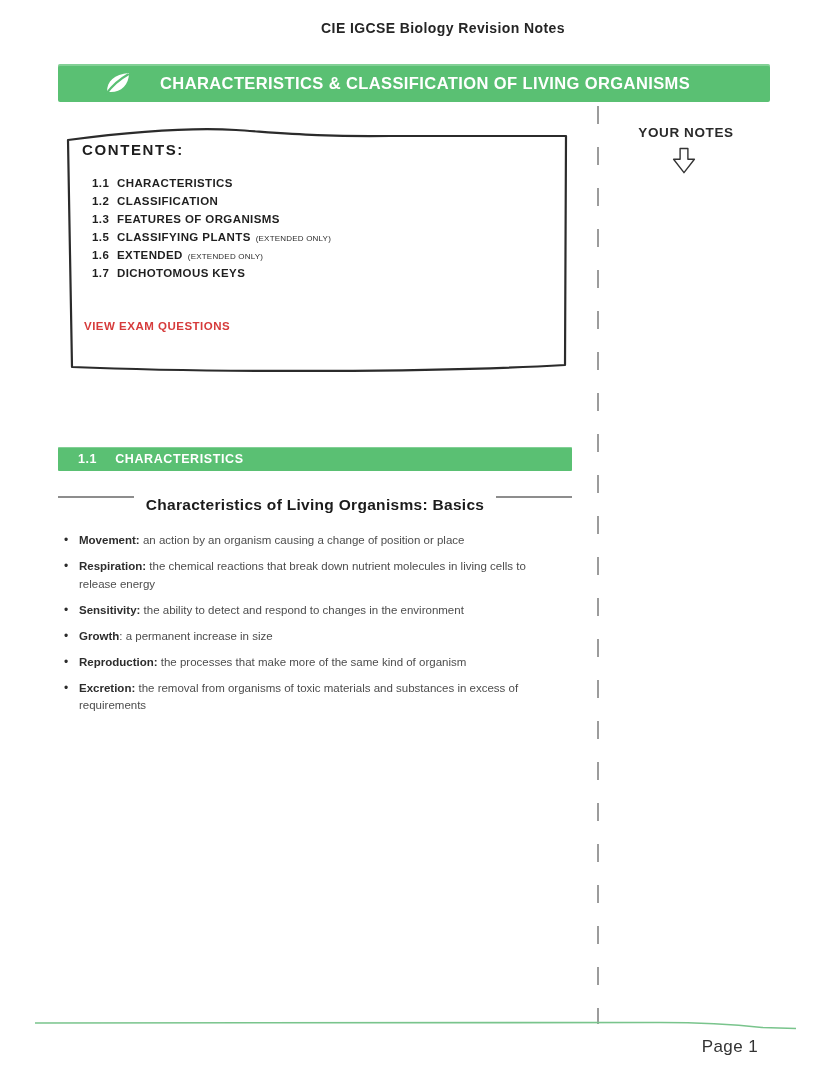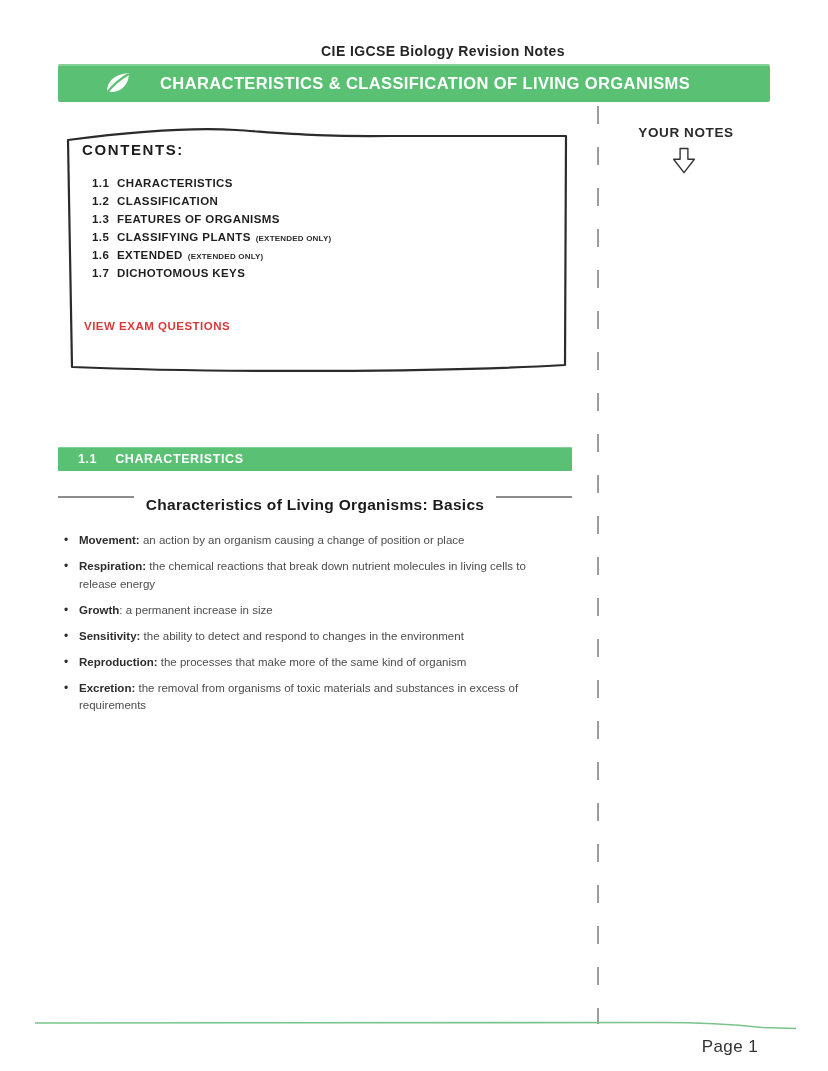--- a/index.html
+++ b/index.html
@@ -10,21 +10,21 @@
     position: relative;
     overflow: hidden;
     color: #222;
   }
   .page { position: absolute; inset: 0; background: #fff; }
 
   
   .doc-title {
     position: absolute; top: 20px; left: 0; width: 100%;
     text-align: center; padding-left: 58px;
-    font-size: 14px; font-weight: bold; letter-spacing: 0.4px; color: #252525; margin-top: 23px;
+    font-size: 14px; font-weight: bold; letter-spacing: 0.4px; color: #252525;
   }
 
   
   .banner {
     position: absolute; left: 58px; top: 64px; width: 712px; height: 38px;
     background: #5ac073; border-radius: 2px;
     display: flex; align-items: center;
     box-shadow: inset 0 2px 0 rgba(255,255,255,0.25);
   }
   .banner .leaf { margin-left: 46px; width: 28px; height: 26px; flex: 0 0 auto; }
@@ -53,21 +53,21 @@
   .contents-heading {
     position: absolute; left: 22px; top: 17px;
     font-size: 15px; font-weight: bold; letter-spacing: 1.6px; color: #1d1d1d;
   }
   .toc { position: absolute; left: 32px; top: 53px; }
   .toc-row {
     display: flex; align-items: baseline; height: 18px; cursor: pointer;
     font-size: 11.5px; font-weight: bold; letter-spacing: 0.4px; color: #1f1f1f;
   }
   .toc-num { width: 25px; flex: 0 0 auto; }
-  .toc-note { font-size: 8px; font-weight: bold; letter-spacing: 0.2px; margin-left: 5px; color: #2c2c2c; }
+  .toc-note { font-size: 8px; font-weight: normal; letter-spacing: 0.2px; margin-left: 5px; color: #2c2c2c; }
   .exam-link {
     position: absolute; left: 24px; top: 196px; display: inline-block;
     font-size: 11.5px; font-weight: bold; letter-spacing: 0.5px; color: #d63b3b;
     text-decoration: none; cursor: pointer;
   }
 
   
   .section-bar {
     position: absolute; left: 58px; top: 447px; width: 514px; height: 24px;
     background: #5ac073; border-radius: 1px;
@@ -183,22 +183,22 @@
 
   <div class="subheading-row">
     <div class="rule"></div>
     <div class="subheading">Characteristics of Living Organisms: Basics</div>
     <div class="rule"></div>
   </div>
 
   <ul class="bullets">
     <li><span class="term">Movement:</span><span> an action by an organism causing a change of position or place</span></li>
     <li><span class="term">Respiration:</span><span> the chemical reactions that break down nutrient molecules in living cells to release energy</span></li>
+    <li><span class="term">Sensitivity:</span><span> the ability to detect and respond to changes in the environment</span></li>
     <li><span class="term">Growth</span><span>: a permanent increase in size</span></li>
-    <li><span class="term">Sensitivity:</span><span> the ability to detect and respond to changes in the environment</span></li>
     <li><span class="term">Reproduction:</span><span> the processes that make more of the same kind of organism</span></li>
     <li><span class="term">Excretion:</span><span> the removal from organisms of toxic materials and substances in excess of requirements</span></li>
   </ul>
 
   <svg class="footer-line" viewBox="0 0 828 14" aria-hidden="true">
     <path d="M35 5 L660 4.5 C 712 4.5 735 6.5 762 9.5 L 796 10.5" fill="none" stroke="#79c48c" stroke-width="1.6"></path>
   </svg>
 
   <div class="page-num">Page 1</div>
 

